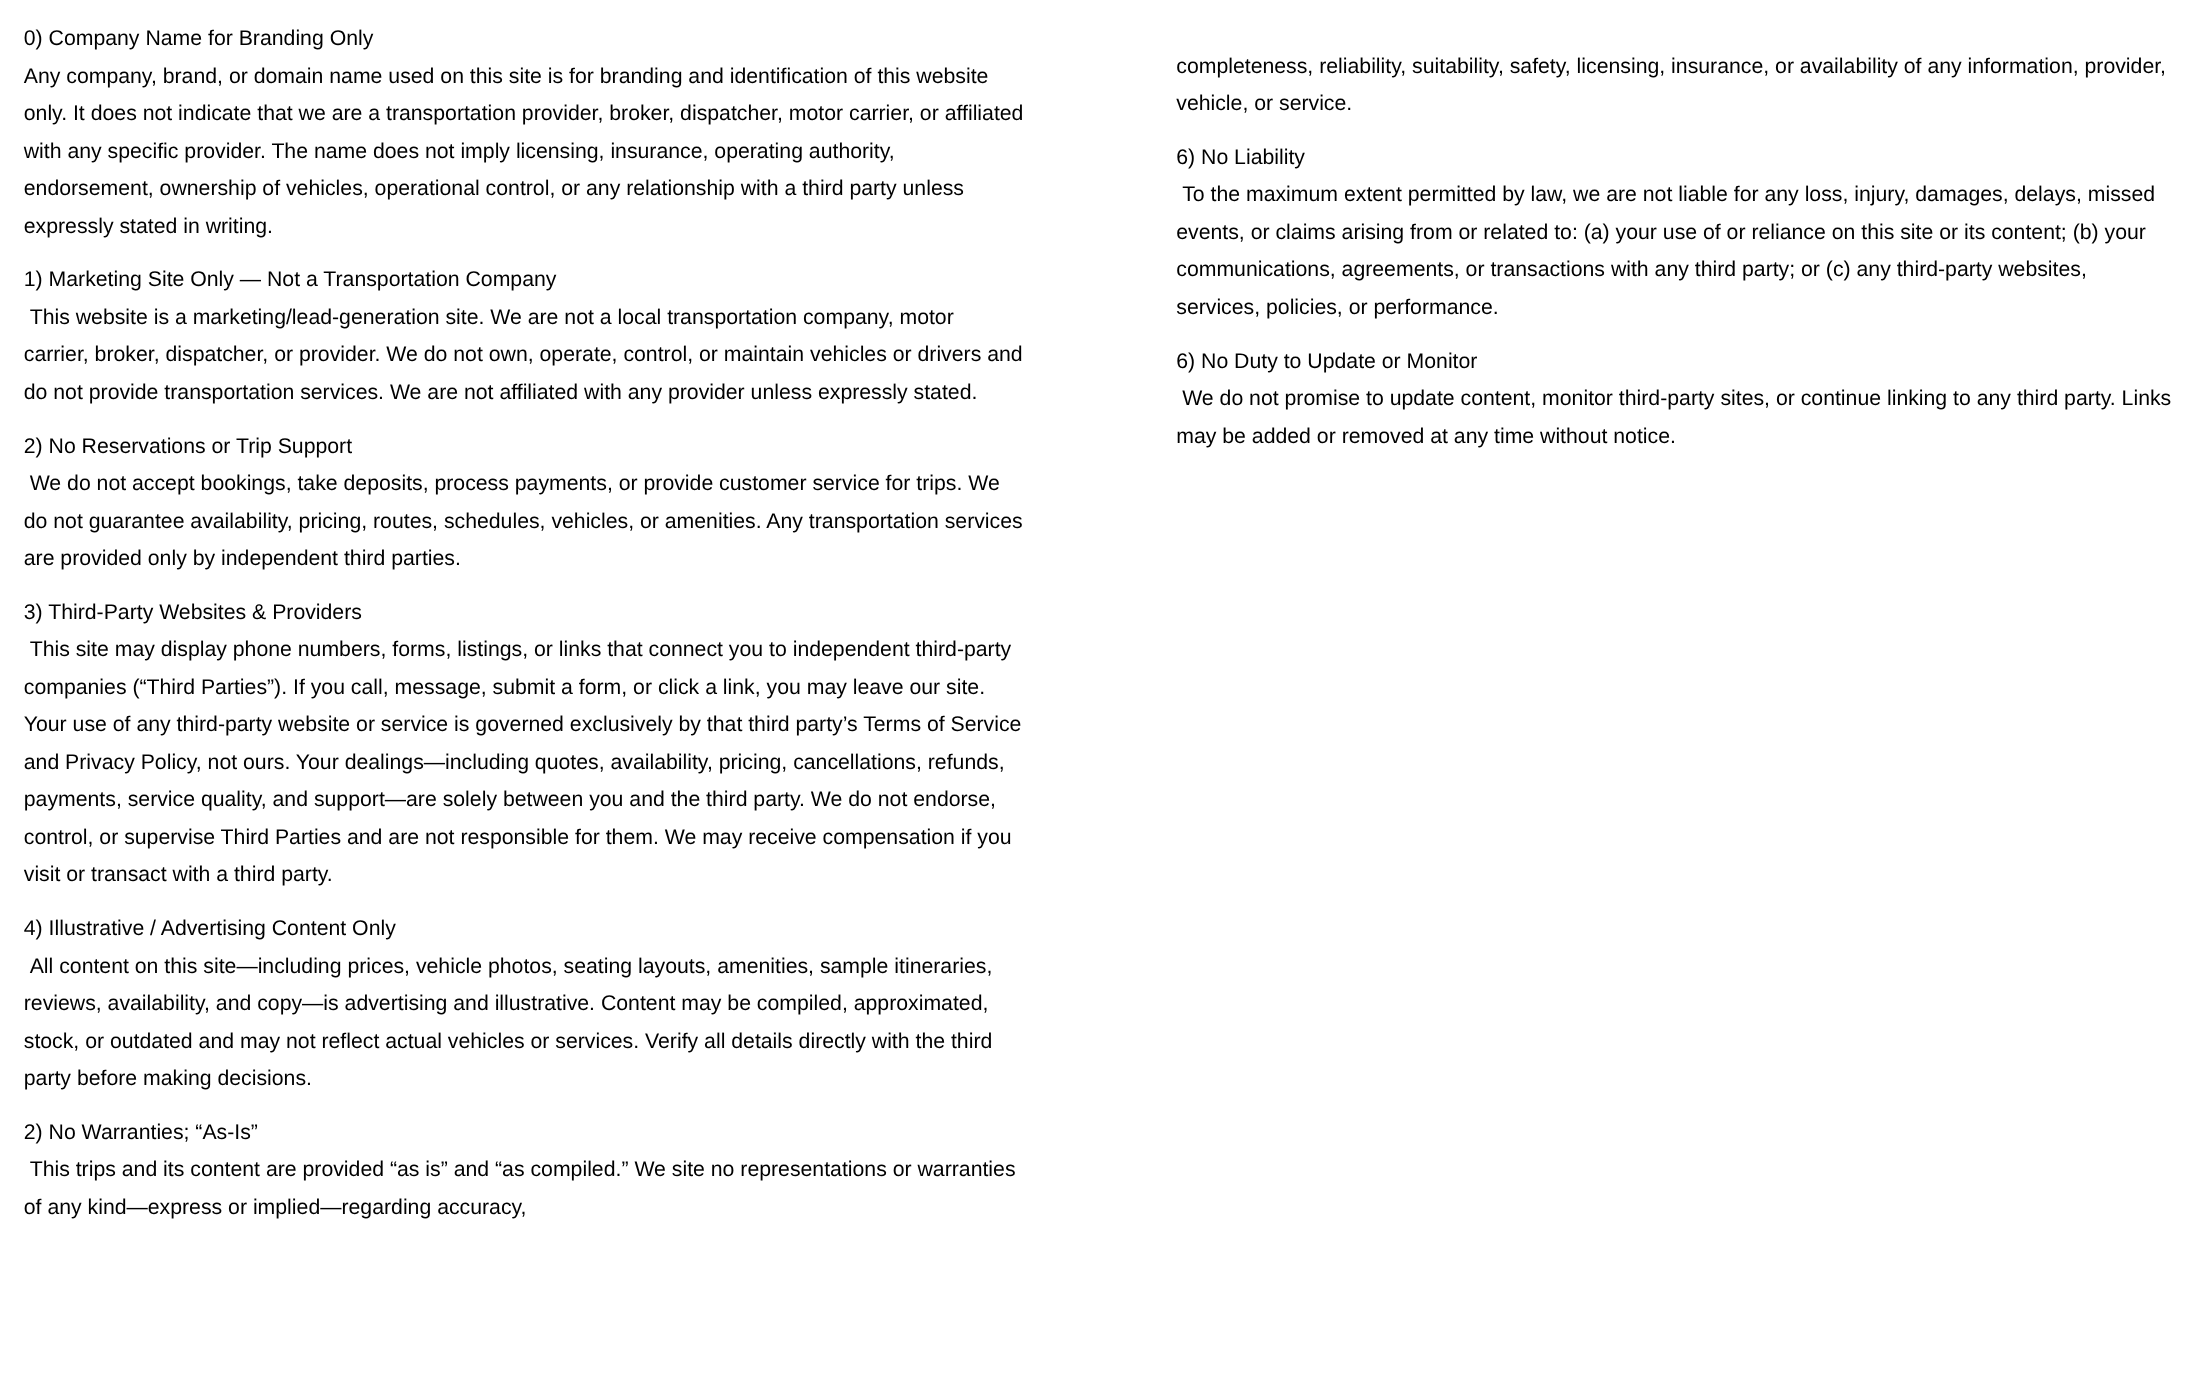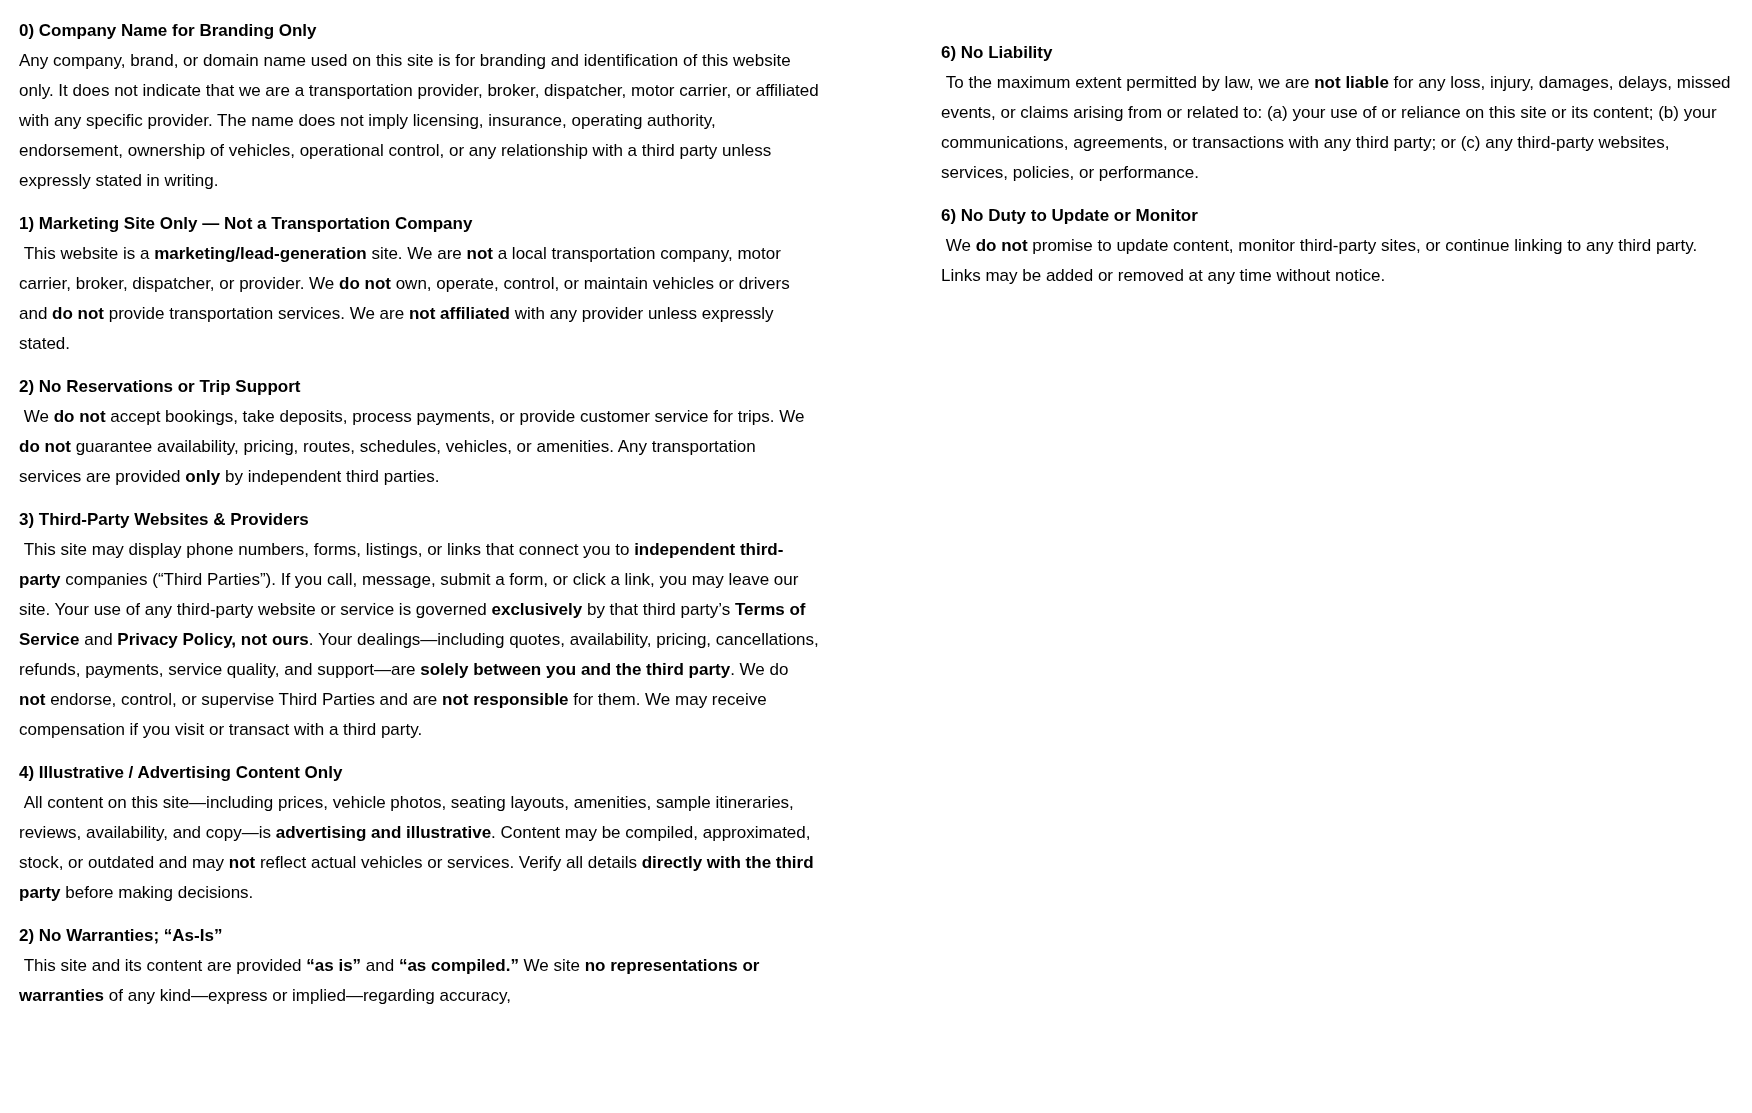--- a/index.html
+++ b/index.html
@@ -22,31 +22,32 @@
     position: absolute;
     width: 800px;
   }
   .column-left  { left: 19px;  top: 16px; }
   .column-right { left: 941px; top: 38px; }
   p.block {
     margin: 0 0 13px 0;
     white-space: pre-wrap; 
   }
   p.block strong, p.block b {
-    font-weight: 700;
+    font-weight: 400;
   }
 </style>
 </head>
 <body style="background: rgb(255, 255, 255); color: rgb(0, 0, 0);">
 
 <div class="column column-left">
     <p class="block"><strong>0) Company Name for Branding Only</strong><br><span>Any company, brand, or domain name used on this site is for branding and identification of this website only. It does not indicate that we are a transportation provider, broker, dispatcher, motor carrier, or affiliated with any specific provider. The name does not imply licensing, insurance, operating authority, endorsement, ownership of vehicles, operational control, or any relationship with a third party unless expressly stated in writing.</span></p>
     <p class="block"><strong>1) Marketing Site Only — Not a Transportation Company</strong><br><span> This website is a </span><strong>marketing/lead-generation</strong><span> site. We are </span><strong>not</strong><span> a local transportation company, motor carrier, broker, dispatcher, or provider. We </span><strong>do not</strong><span> own, operate, control, or maintain vehicles or drivers and </span><strong>do not</strong><span> provide transportation services. We are </span><strong>not affiliated</strong><span> with any provider unless expressly stated.</span></p>
     <p class="block"><strong>2) No Reservations or Trip Support</strong><br><span> We </span><strong>do not</strong><span> accept bookings, take deposits, process payments, or provide customer service for trips. We </span><strong>do not</strong><span> guarantee availability, pricing, routes, schedules, vehicles, or amenities. Any transportation services are provided </span><strong>only</strong><span> by independent third parties.</span></p>
     <p class="block"><strong>3) Third-Party Websites &amp; Providers</strong><br><span> This site may display phone numbers, forms, listings, or links that connect you to </span><strong>independent third-party</strong><span> companies (“Third Parties”). If you call, message, submit a form, or click a link, you may leave our site. Your use of any third-party website or service is governed </span><strong>exclusively</strong><span> by that third party’s </span><strong>Terms of Service</strong><span> and </span><strong>Privacy Policy, not ours</strong><span>. Your dealings—including quotes, availability, pricing, cancellations, refunds, payments, service quality, and support—are </span><strong>solely between you and the third party</strong><span>. We do </span><strong>not</strong><span> endorse, control, or supervise Third Parties and are </span><strong>not responsible</strong><span> for them. We may receive compensation if you visit or transact with a third party.</span></p>
     <p class="block"><strong>4) Illustrative / Advertising Content Only</strong><br><span> All content on this site—including prices, vehicle photos, seating layouts, amenities, sample itineraries, reviews, availability, and copy—is </span><strong>advertising and illustrative</strong><span>. Content may be compiled, approximated, stock, or outdated and may </span><strong>not</strong><span> reflect actual vehicles or services. Verify all details </span><strong>directly with the third party</strong><span> before making decisions.</span></p>
-    <p class="block"><strong>2) No Warranties; “As-Is”</strong><br><span> This site and its content are provided </span><strong>“as is”</strong><span> and </span><strong>“as compiled.”</strong><span> We site </span><strong>no representations or warranties</strong><span> of any kind—express or implied—regarding accuracy,</span></p>
+    <p class="block"><strong>2) No Warranties; “As-Is”</strong><br><span> This trips and its content are provided </span><strong>“as is”</strong><span> and </span><strong>“as compiled.”</strong><span> We site </span><strong>no representations or warranties</strong><span> of any kind—express or implied—regarding accuracy,</span></p>
   </div>
 
 <div class="column column-right">
+    <p class="block"><span>completeness, reliability, suitability, safety, licensing, insurance, or availability of any information, provider, vehicle, or service.</span></p>
     <p class="block"><strong>6) No Liability</strong><br><span> To the maximum extent permitted by law, we are </span><strong>not liable</strong><span> for any loss, injury, damages, delays, missed events, or claims arising from or related to: (a) your use of or reliance on this site or its content; (b) your communications, agreements, or transactions with any third party; or (c) any third-party websites, services, policies, or performance.</span></p>
     <p class="block"><strong>6) No Duty to Update or Monitor</strong><br><span> We </span><strong>do not</strong><span> promise to update content, monitor third-party sites, or continue linking to any third party. Links may be added or removed at any time without notice.</span></p>
   </div>
 
 </body></html>

